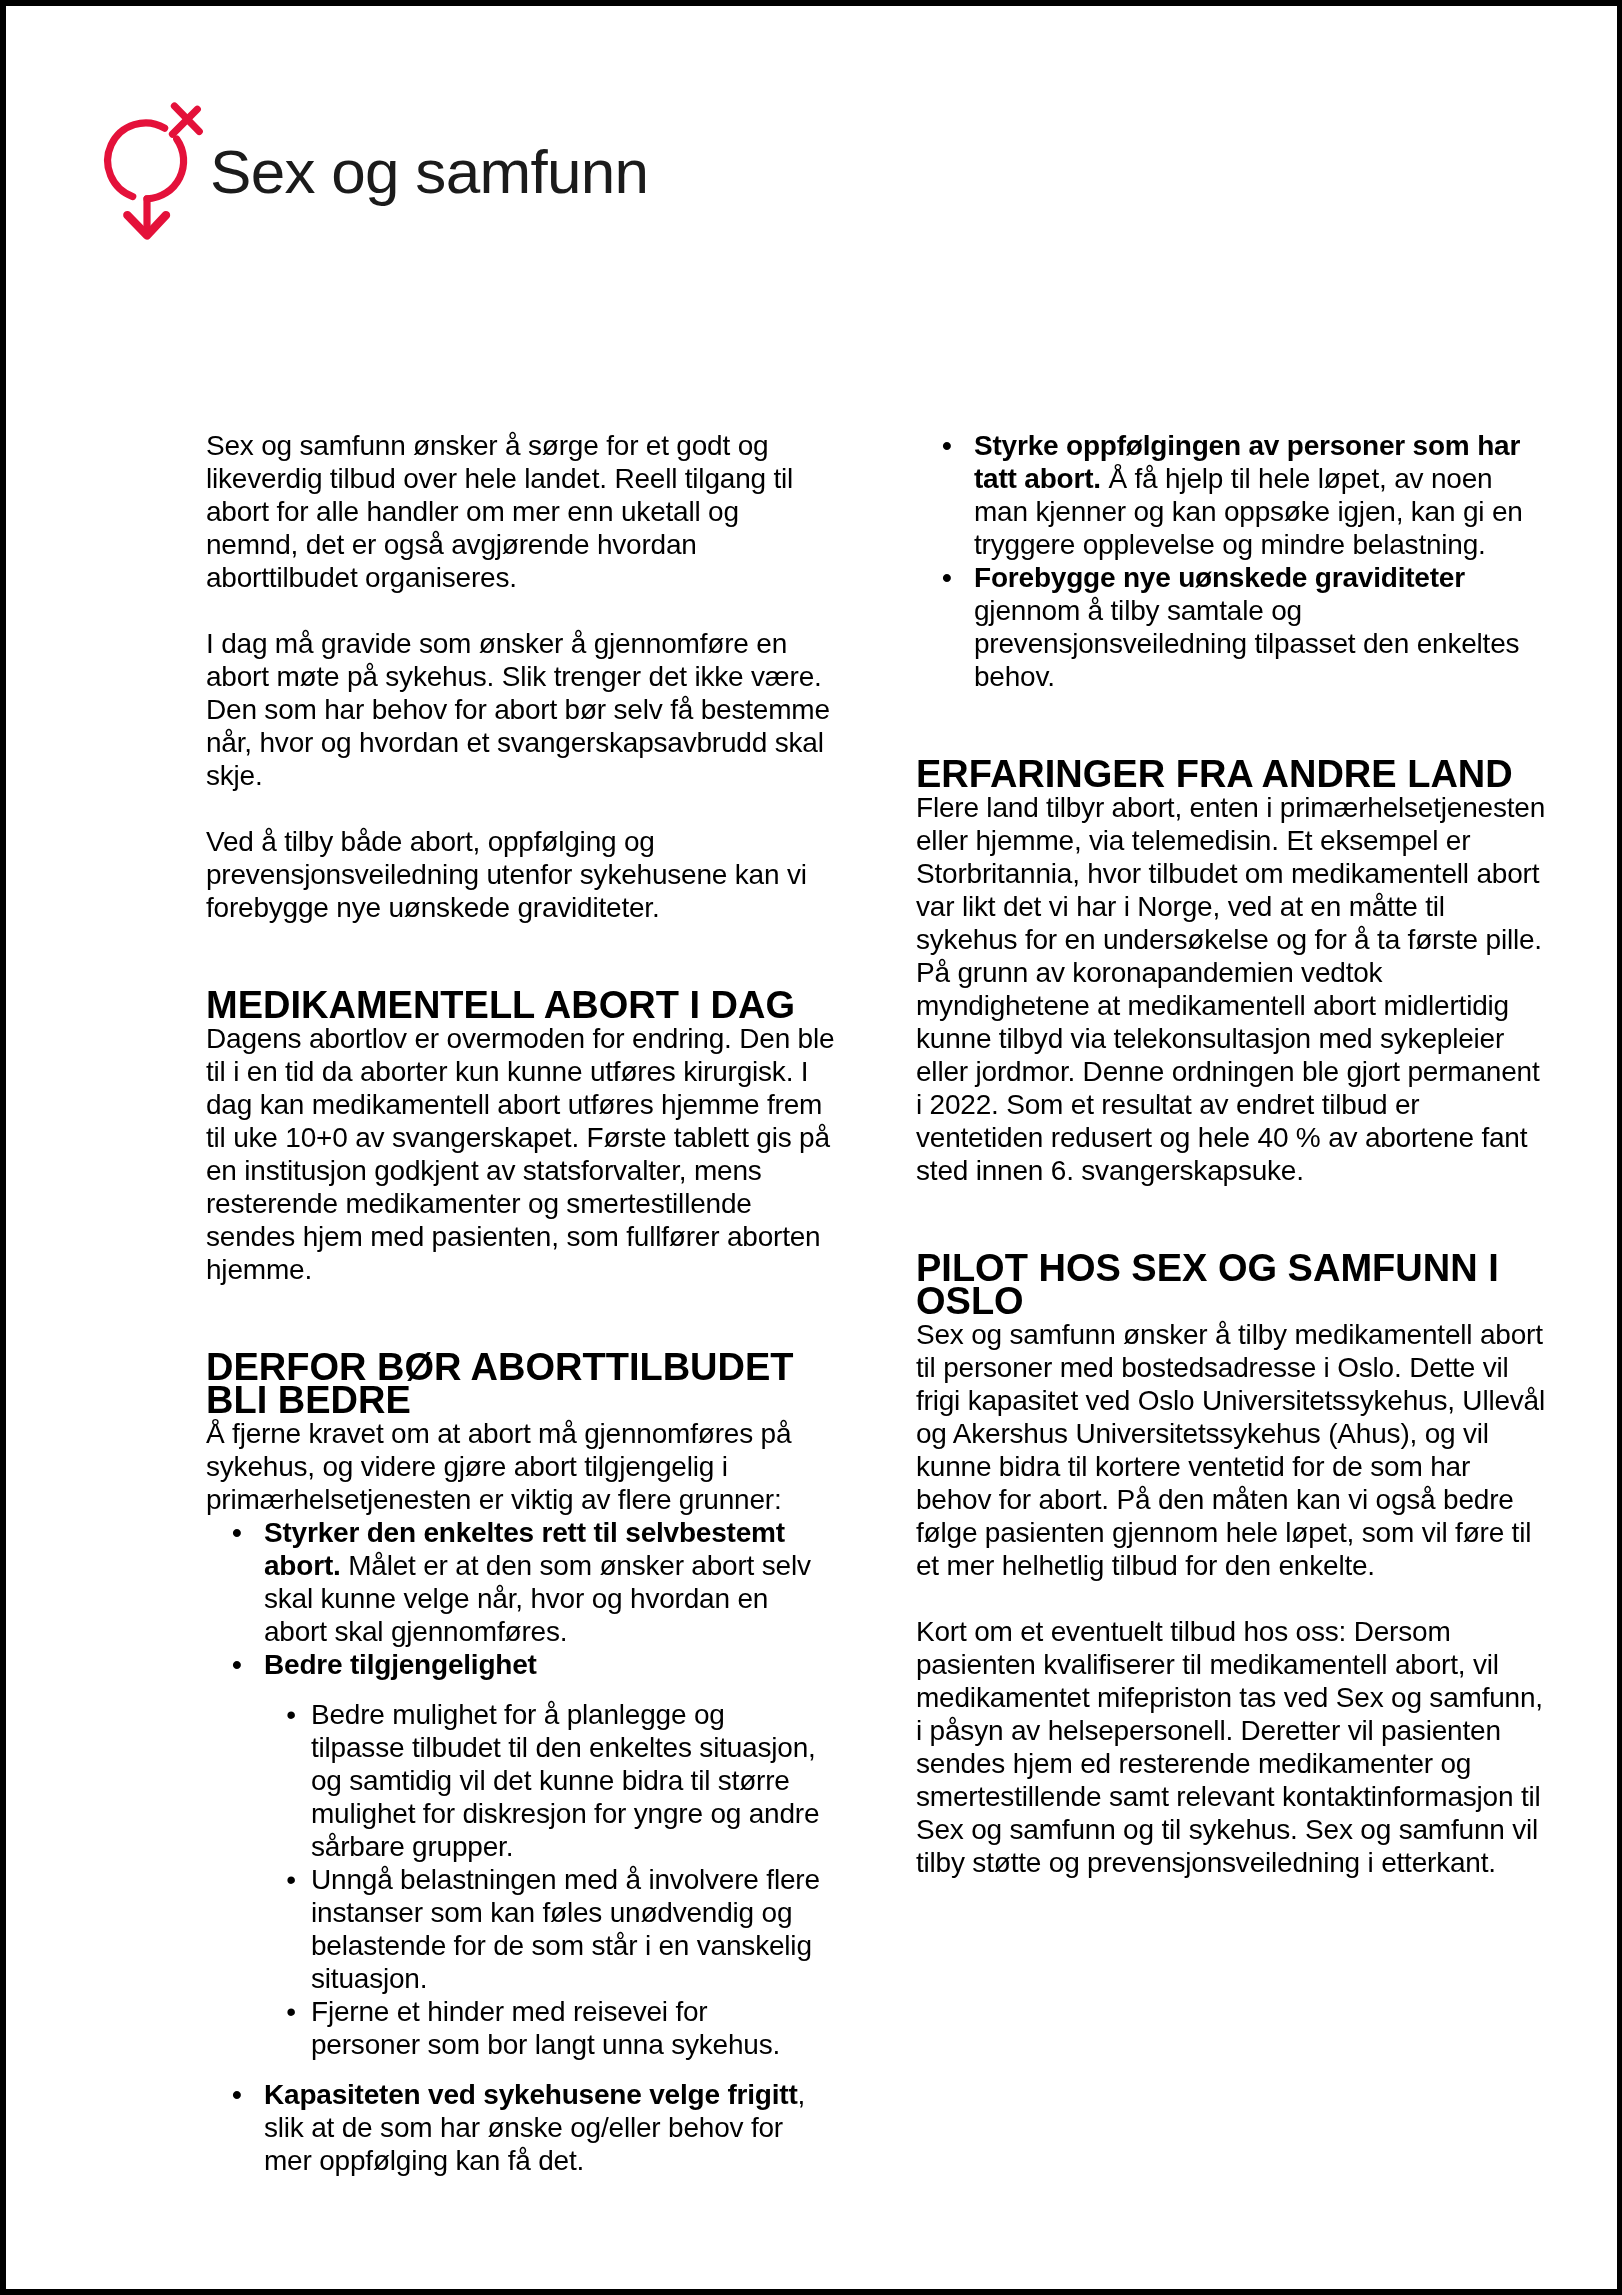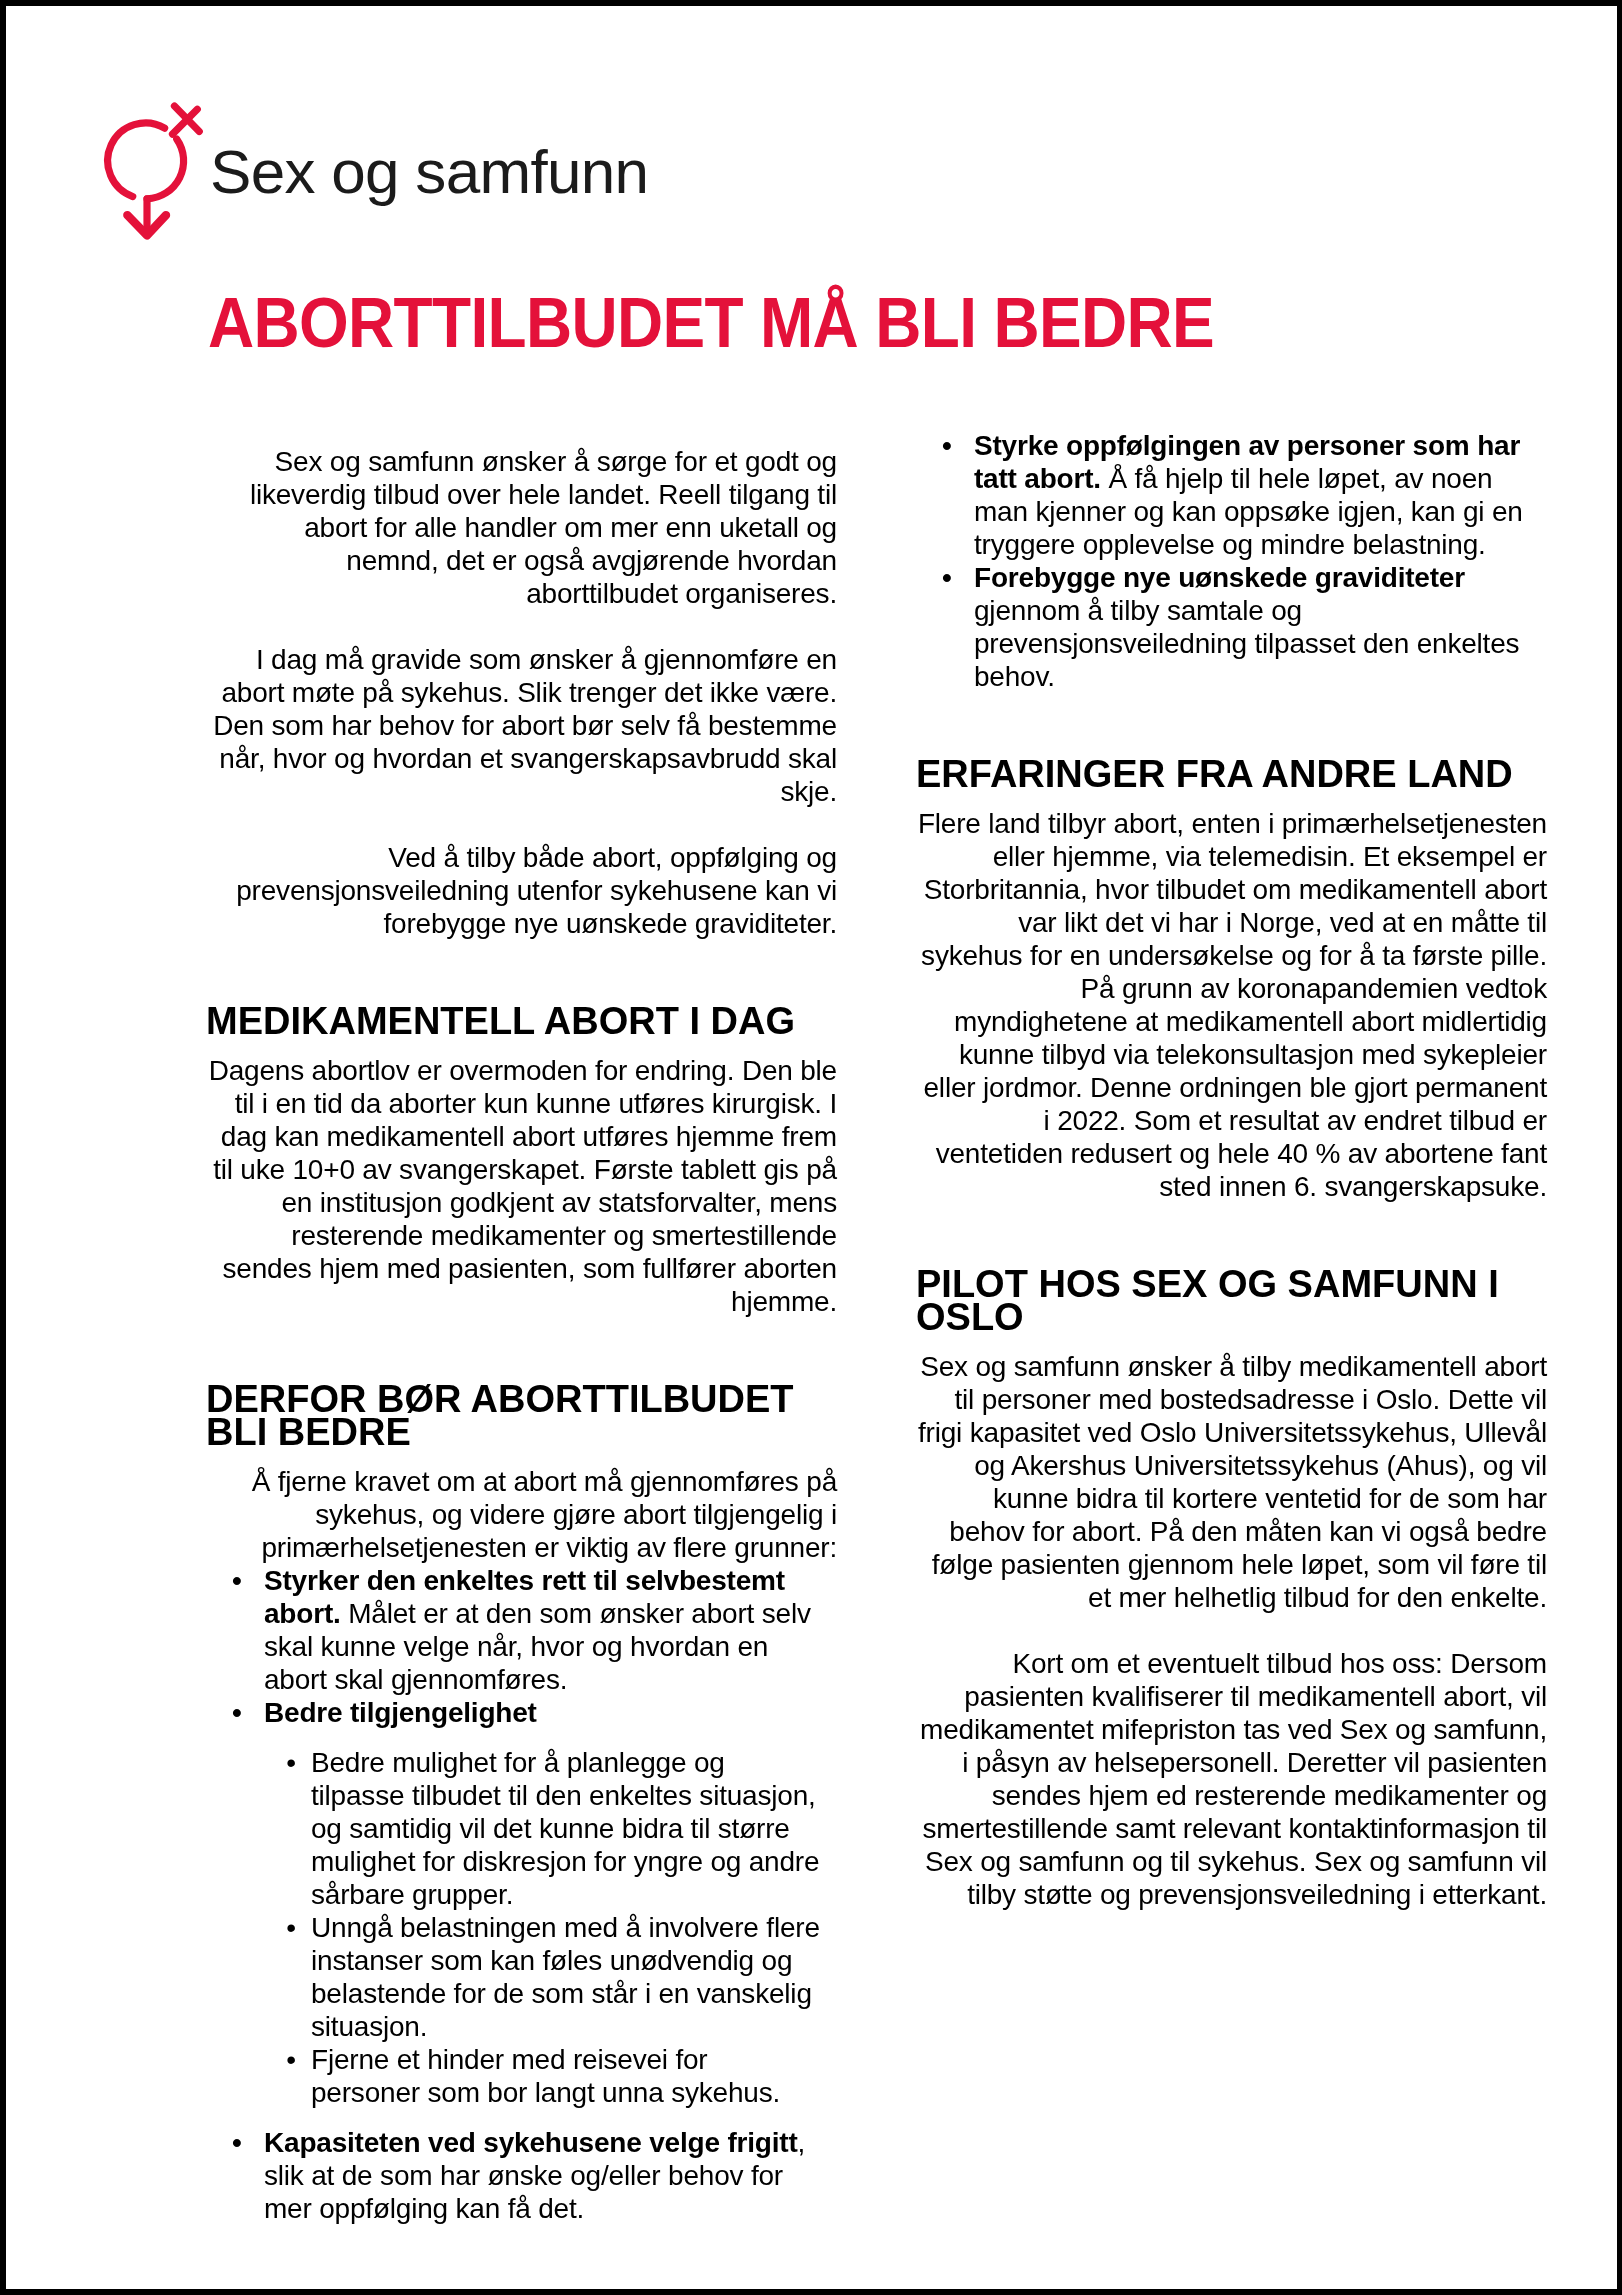--- a/index.html
+++ b/index.html
@@ -50,21 +50,21 @@
   .col{
     position:absolute;
     top:423px;
     width:631px;
     font-size:28px;
     line-height:33px;
     letter-spacing:-0.2px;
   }
   .col-left{left:200px;}
   .col-right{left:910px;}
-  .col p{margin:16px 0 33px 0;text-align:right;}
+  .col p{margin:0 0 33px 0;}
   .col h2{
     margin:65px 0 0 0;
     font-size:38px;
     line-height:33px;
     font-weight:700;
     letter-spacing:0;
   }
   .col ul{
     list-style:none;
     margin:0 0 33px 0;
@@ -98,21 +98,20 @@
 
     <path d="M 114 66 L 152 28"></path>
     <path d="M 117 23 L 155 62"></path>
 
     <path d="M 75 165 L 75 215"></path>
     <path d="M 45 190 L 75 221 L 104 190" stroke-width="13"></path>
   </svg>
 
   <div class="logo-text">Sex og samfunn</div>
 
-  <h1 class="page-title" style="color:#e4113a"><span class="squeeze">ABORTTILBUDET MÅ BLI BEDRE</span></h1>
 
   <div class="col col-left">
     <p>Sex og samfunn ønsker å sørge for et godt og likeverdig tilbud over hele landet. Reell tilgang til abort for alle handler om mer enn uketall og nemnd, det er også avgjørende hvordan aborttilbudet organiseres.</p>
     <p>I dag må gravide som ønsker å gjennomføre en abort møte på sykehus. Slik trenger det ikke være. Den som har behov for abort bør selv få bestemme når, hvor og hvordan et svangerskapsavbrudd skal skje.</p>
     <p>Ved å tilby både abort, oppfølging og prevensjonsveiledning utenfor sykehusene kan vi forebygge nye uønskede graviditeter.</p>
 
     <h2>MEDIKAMENTELL ABORT I DAG</h2>
     <p>Dagens abortlov er overmoden for endring. Den ble til i en tid da aborter kun kunne utføres kirurgisk. I dag kan medikamentell abort utføres hjemme frem til uke 10+0 av svangerskapet. Første tablett gis på en institusjon godkjent av statsforvalter, mens resterende medikamenter og smertestillende sendes hjem med pasienten, som fullfører aborten hjemme.</p>
 
     <h2>DERFOR BØR ABORTTILBUDET BLI BEDRE</h2>

